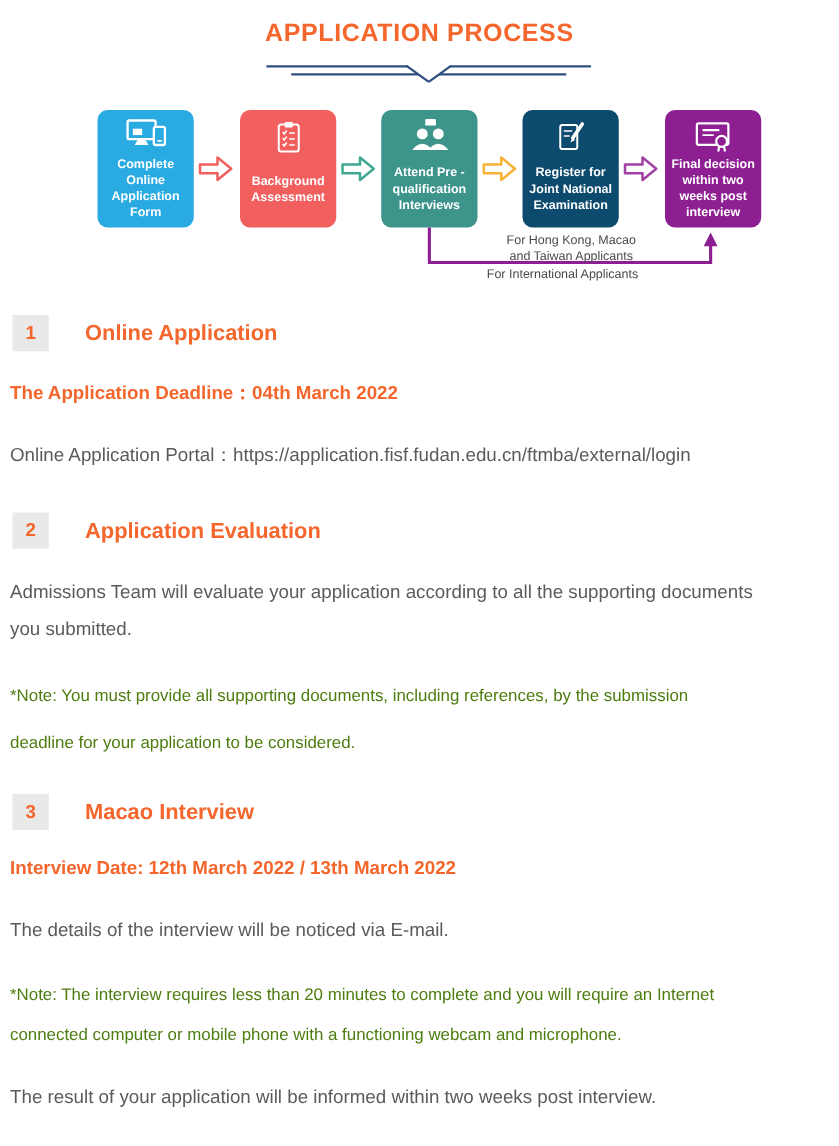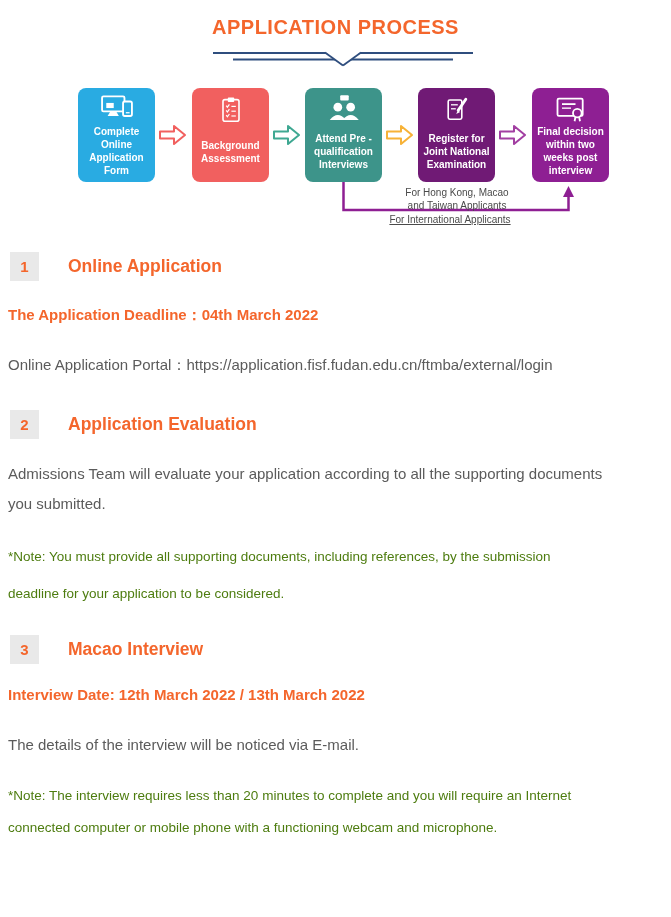--- a/index.html
+++ b/index.html
@@ -14,21 +14,21 @@
   .flow { position:absolute; top:85px; left:0; width:671px; height:150px; }
   .step { position:absolute; top:3px; width:77px; height:94px; border-radius:8px;
     display:flex; flex-direction:column; align-items:center; padding-top:7px; }
   .step-icon { flex:0 0 auto; }
   .step-label { flex:1; display:flex; align-items:center; text-align:center;
     color:#fff; font-size:10px; font-weight:bold; line-height:1.3; white-space:pre-line; padding-bottom:4px; }
   .flow-arrow { position:absolute; top:38px; }
   .flow-note { position:absolute; font-size:10px; color:#4A4A4A; text-align:center;
     line-height:1.25; white-space:pre-line; }
   .hk-note { top:102px; left:392px; width:130px; }
-  .intl-note { top:129px; left:350px; width:200px;text-decoration:underline; }
+  .intl-note { top:129px; left:350px; width:200px; }
   .connector { position:absolute; top:0; left:0; }
 
   .badge { position:absolute; left:10px; width:29px; height:29px; background:#E9E9E9;
     color:#F4662C; font-size:15px; font-weight:bold; text-align:center; line-height:29px; }
   .sec-title { position:absolute; left:68px; font-size:17.5px; font-weight:bold;
     color:#F4662C; line-height:29px; }
 
   .line { position:absolute; left:8px; width:657px; font-size:15px; line-height:24px; }
   .hl { color:#F4662C; font-weight:bold; }
   .body-text { color:#5B5B5B; }
@@ -101,21 +101,21 @@
       </svg>
       <div class="step-label">Attend Pre -
 qualification
 Interviews</div>
     </div>
 
     <svg class="flow-arrow" style="left:385px" width="30" height="24" viewBox="0 0 30 24">
       <polygon points="2,8.5 16,8.5 16,3 27,12 16,21 16,15.5 2,15.5" fill="#fff" stroke-width="2" stroke-linejoin="round" stroke="#F7B237"></polygon>
     </svg>
 
-    <div class="step" style="left: 418px; background-color: #701a75;">
+    <div class="step" style="left: 418px; background-color: #0c4a6e;">
       <svg class="step-icon" width="32" height="30" viewBox="0 0 40 32">
         <rect x="9" y="3.5" width="17" height="24" rx="2" fill="none" stroke="#fff" stroke-width="2"></rect>
         <line x1="12.5" y1="9.5" x2="21" y2="9.5" stroke="#fff" stroke-width="1.6"></line>
         <line x1="12.5" y1="14.5" x2="18.5" y2="14.5" stroke="#fff" stroke-width="1.6"></line>
         <line x1="31" y1="2.5" x2="21.5" y2="16.5" stroke="#fff" stroke-width="3.6" stroke-linecap="round"></line>
         <polygon points="19,21 21,16.5 24,18.5" fill="#fff"></polygon>
       </svg>
       <div class="step-label">Register for
 Joint National
 Examination</div>
@@ -169,14 +169,15 @@
   <div class="badge" style="top:635px">3</div>
   <div class="sec-title" style="top:635px">Macao Interview</div>
 
   <div class="line hl" style="top:683px">Interview Date: 12th March 2022 / 13th March 2022</div>
 
   <div class="line body-text" style="top:733px">The details of the interview will be noticed via E-mail.</div>
 
   <div class="note" style="top:780px; line-height:32px;">*Note: The interview requires less than 20 minutes to complete and you will require an Internet
 connected computer or mobile phone with a functioning webcam and microphone.</div>
 
+  <div class="line body-text" style="top:866px">The result of your application will be informed within two weeks post interview.</div>
 
 </div>
 
 </body></html>

